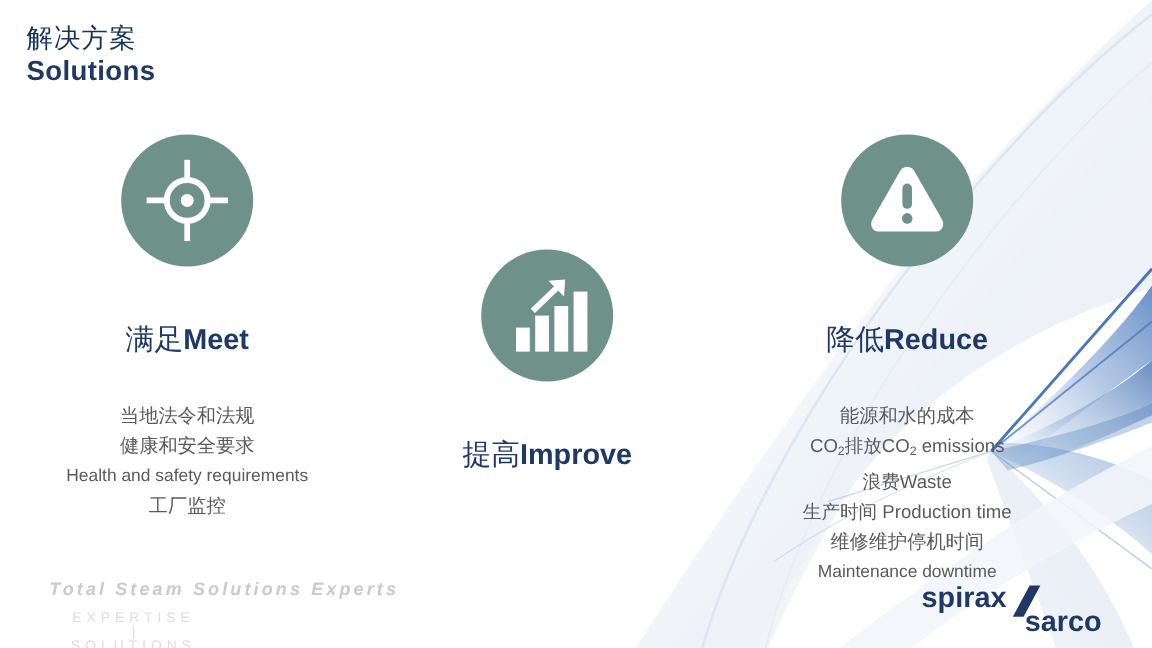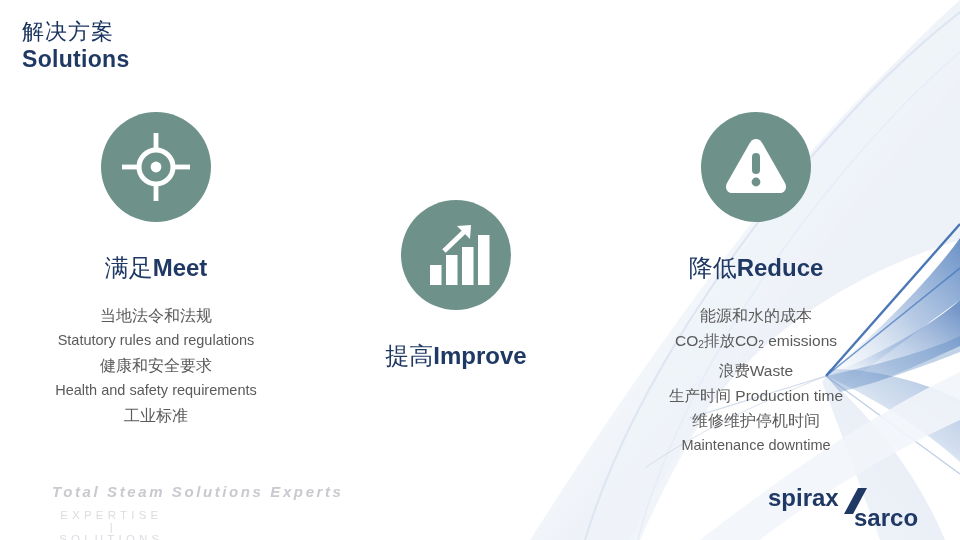--- a/index.html
+++ b/index.html
@@ -56,20 +56,21 @@
     top: 112px;
     width: 960px;
     display: flex;
   }
   .column {
     width: 300px;
     display: flex;
     flex-direction: column;
     align-items: center;
     text-align: center;
+    gap: 16px;
   }
   .col-1 { margin-left: 6px; }
   .col-2 { margin-left: 0px; justify-content: center; }
   .col-3 { margin-left: 0px; }
 
   .icon-circle {
     width: 110px;
     height: 110px;
     border-radius: 50%;
     background: #6e9289;
@@ -102,21 +103,21 @@
   .line.en-line { font-size: 14.5px; }
   .line.mixed-line { font-size: 15.5px; }
   .line sub {
     font-size: 0.66em;
     vertical-align: -0.22em;
   }
 
   
   #footer-tagline {
     position: absolute;
-    left: 52px;
+    left: 41px;
     top: 483px;
     font-size: 15px;
     font-weight: bold;
     font-style: italic;
     color: #c9c9cf;
     letter-spacing: 2.6px;
     white-space: nowrap;
   }
   #footer-pillars {
     position: absolute;
@@ -210,24 +211,23 @@
           <rect x="31.6" y="53" width="4.8" height="15" fill="#ffffff"></rect>
           <rect x="0" y="31.6" width="15" height="4.8" fill="#ffffff"></rect>
           <rect x="53" y="31.6" width="15" height="4.8" fill="#ffffff"></rect>
         </svg>
       </div>
       <div class="col-heading">
         <span class="cn">满足</span><span class="en">Meet</span>
       </div>
       <div class="col-lines">
         <div class="line cn-line">当地法令和法规</div>
-        <div class="line en-line">Statutory rules and regulations</div>
         <div class="line cn-line">健康和安全要求</div>
         <div class="line en-line">Health and safety requirements</div>
-        <div class="line cn-line">工业标准</div>
+        <div class="line cn-line">工厂监控</div>
       </div>
     </div>
 
     <div class="column col-2">
       <div class="icon-circle">
         <svg width="68" height="68" viewBox="0 0 68 68" xmlns="http://www.w3.org/2000/svg">
           <rect x="8" y="44" width="11.5" height="20" fill="#ffffff"></rect>
           <rect x="24" y="34" width="11.5" height="30" fill="#ffffff"></rect>
           <rect x="40" y="26" width="11.5" height="38" fill="#ffffff"></rect>
           <rect x="56" y="14" width="11.5" height="50" fill="#ffffff"></rect>

